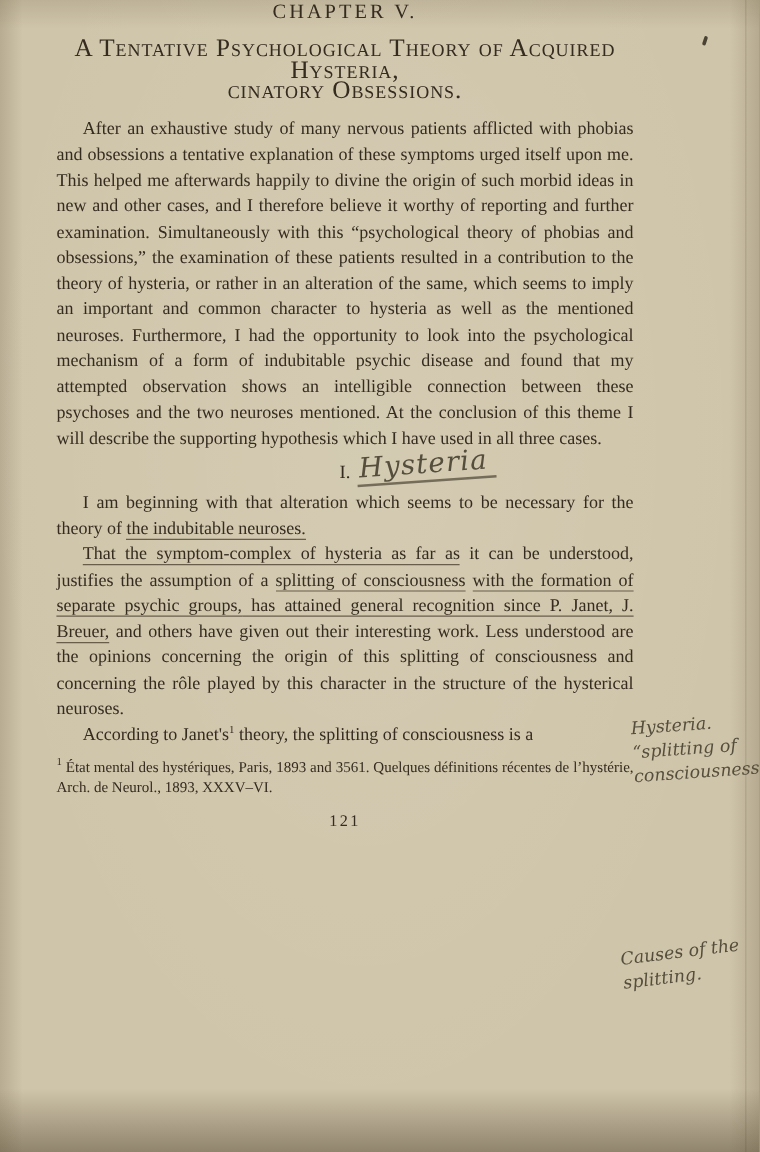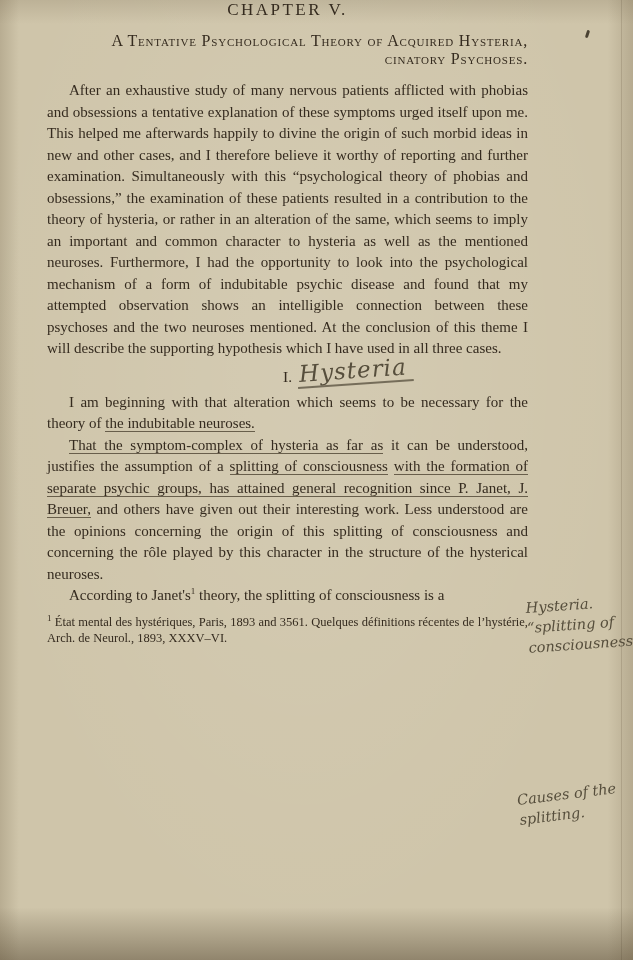--- a/index.html
+++ b/index.html
@@ -45,23 +45,23 @@
   }
   .section-title {
     text-align: center;
     font-variant: small-caps;
     font-size: 16px;
     letter-spacing: 1.2px;
     margin: 0 0 16px 0;
     font-weight: normal;
   }
   .subtitle {
-    text-align: right;
+    text-align: center;
     font-variant: small-caps;
-    font-size: 16px;
+    font-size: 21px;
     letter-spacing: 0.8px;
     line-height: 17.5px;
     margin: 0 0 13px 0;
   }
   p.body-par {
     font-size: 15px;
     line-height: 21.5px;
     text-align: justify;
     text-indent: 22px;
     margin: 0;
@@ -140,38 +140,39 @@
   <div class="ink-mark"></div>
   <div class="page-crease"></div>
 
   <div class="text-col">
 
     <h1 class="chapter-heading">CHAPTER V.</h1>
 
 
     <div class="subtitle">
       <div>A Tentative Psychological Theory of Acquired Hysteria,</div>
-      <div>cinatory Psychoses.</div>
+      <div>cinatory Obsessions.</div>
     </div>
 
     <p class="body-par">After an exhaustive study of many nervous patients afflicted with phobias and obsessions a tentative explanation of these symptoms urged itself upon me.  This helped me afterwards happily to divine the origin of such morbid ideas in new and other cases, and I therefore believe it worthy of reporting and further examination.  Simultaneously with this “psychological theory of phobias and obsessions,” the examination of these patients resulted in a contribution to the theory of hysteria, or rather in an alteration of the same, which seems to imply an important and common character to hysteria as well as the mentioned neuroses.  Furthermore, I had the opportunity to look into the psychological mechanism of a form of indubitable psychic disease and found that my attempted observation shows an intelligible connection between these psychoses and the two neuroses mentioned.  At the conclusion of this theme I will describe the supporting hypothesis which I have used in all three cases.</p>
 
     <div class="roman-heading">
       <span class="numeral">I.</span>
       <span class="handwritten hw-hysteria-inline">Hysteria</span>
     </div>
 
     <p class="body-par"><span>I am beginning with that alteration which seems to be necessary for the theory of </span><span class="pencil-underline">the indubitable neuroses.</span></p>
 
     <p class="body-par"><span class="pencil-underline">That the symptom-complex of hysteria as far as</span><span> it can be understood, justifies the assumption of a </span><span class="pencil-underline">splitting of consciousness</span><span> </span><span class="pencil-underline">with the formation of separate psychic groups,</span><span class="pencil-underline"> has attained general recognition since P. Janet, J. Breuer,</span><span> and others have given out their interesting work.  Less understood are the opinions concerning the origin of this splitting of consciousness and concerning the rôle played by this character in the structure of the hysterical neuroses.</span></p>
 
     <p class="body-par"><span>According to Janet's</span><sup>1</sup><span> theory, the splitting of consciousness is a</span></p>
 
     <div class="footnote"><sup>1</sup><span class="fn-text"> État mental des hystériques, Paris, 1893 and 3561.  Quelques définitions récentes de l’hystérie, Arch. de Neurol., 1893, XXXV–VI.</span></div>
 
+    <div class="page-number">121</div>
 
   </div>
 
   <div class="margin-note margin-note-1 handwritten">
     <div>Hysteria.</div>
     <div>“splitting of</div>
     <div>consciousness”</div>
   </div>
 
   <div class="margin-note margin-note-2 handwritten">

